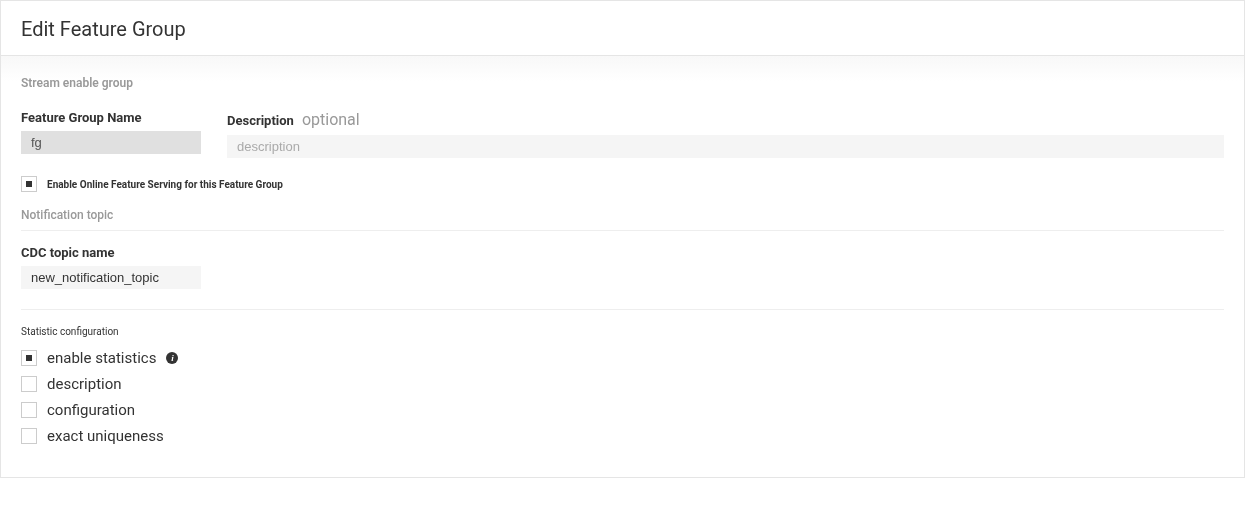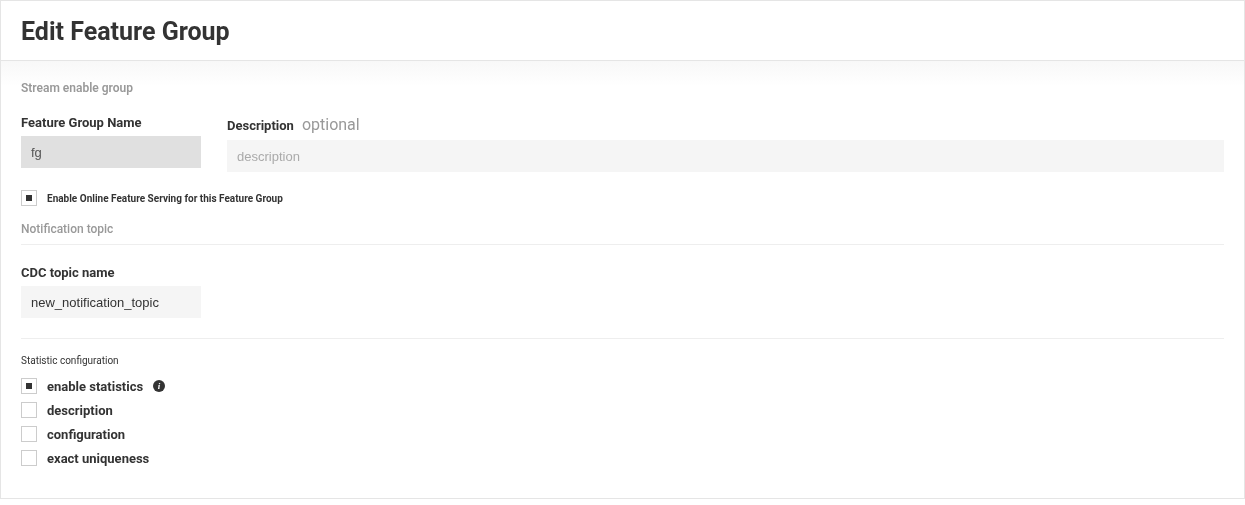--- a/index.html
+++ b/index.html
@@ -16,22 +16,22 @@
     border: 1px solid #e5e5e5;
     background: #fff;
     margin: 0;
   }
   .header {
     padding: 16px 20px 14px;
     border-bottom: 1px solid #e5e5e5;
   }
   .header h1 {
     margin: 0;
-    font-size: 25px;
-    font-weight: 700;
+    font-size: 20px;
+    font-weight: 400;
     color: #333;
   }
   .body {
     padding: 20px 20px 24px;
     background: linear-gradient(to bottom, #f8f8f8 0%, #ffffff 25px);
   }
   .section-sub {
     font-size: 12px;
     color: #999;
     font-weight: 600;
@@ -54,21 +54,21 @@
     align-items: baseline;
     gap: 8px;
   }
   .label-row .optional {
     font-weight: 400;
     color: #999;
     font-size: 16px;
   }
   .text-input {
     width: 100%;
-    height: 32px;
+    height: 23px;
     background: #f5f5f5;
     border: none;
     padding: 0 10px;
     font-size: 13px;
     color: #333;
     outline: none;
   }
   .text-input.disabled { background: #e0e0e0; color:#555;}
   .text-input::placeholder { color: #aaa; }
   .checkbox-row {
@@ -93,29 +93,29 @@
     height: 6px;
     background: #333;
     display: none;
   }
   .checkbox.checked .inner { display: block; }
   .checkbox-label {
     font-size: 10px;
     font-weight: 700;
     color: #333;
   }
-  .checkbox-label.small { font-weight:700; font-size:13px; }
+  .checkbox-label.small { font-weight:400; font-size:15px; }
   .divider-label {
     font-size: 12px;
     color: #999;
     font-weight: 500;
     margin-top: 16px;
     padding-bottom: 8px;
     border-bottom: 1px solid #eee;
-    margin-bottom: 20px;
+    margin-bottom: 14px;
   }
   .section-divider {
     border-top: 1px solid #eee;
     margin: 20px 0 16px;
   }
   .stat-heading {
     font-size: 10px;
     font-weight: 400;
     color: #333;
     margin-bottom: 12px;

